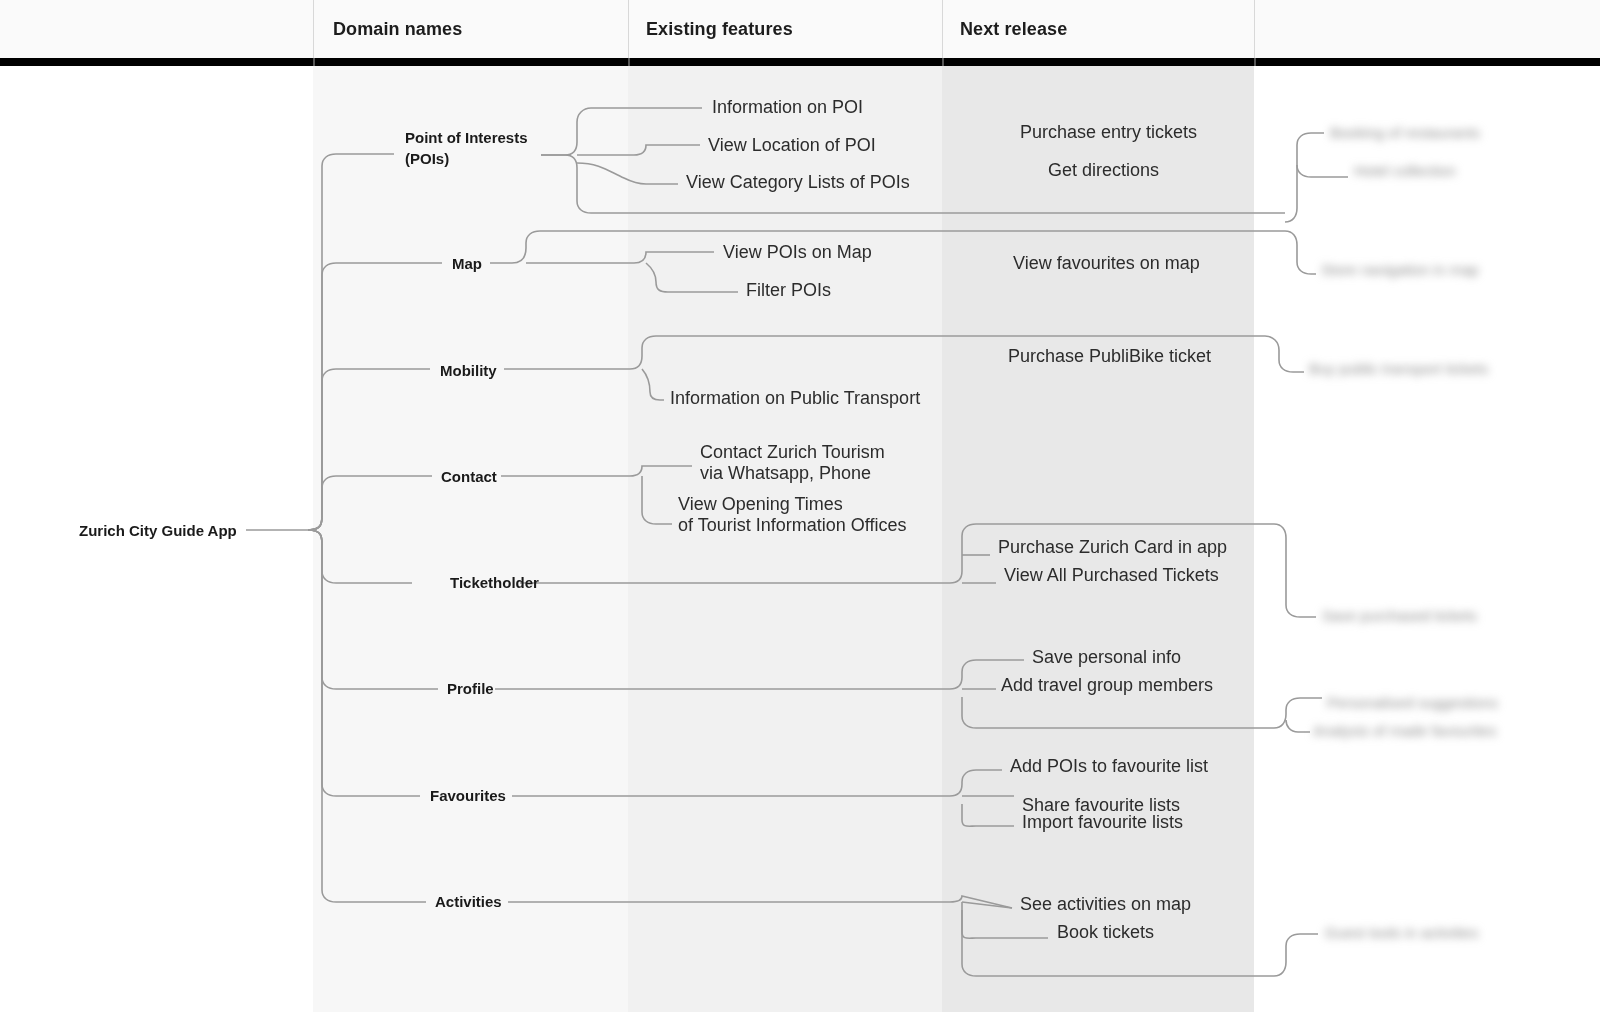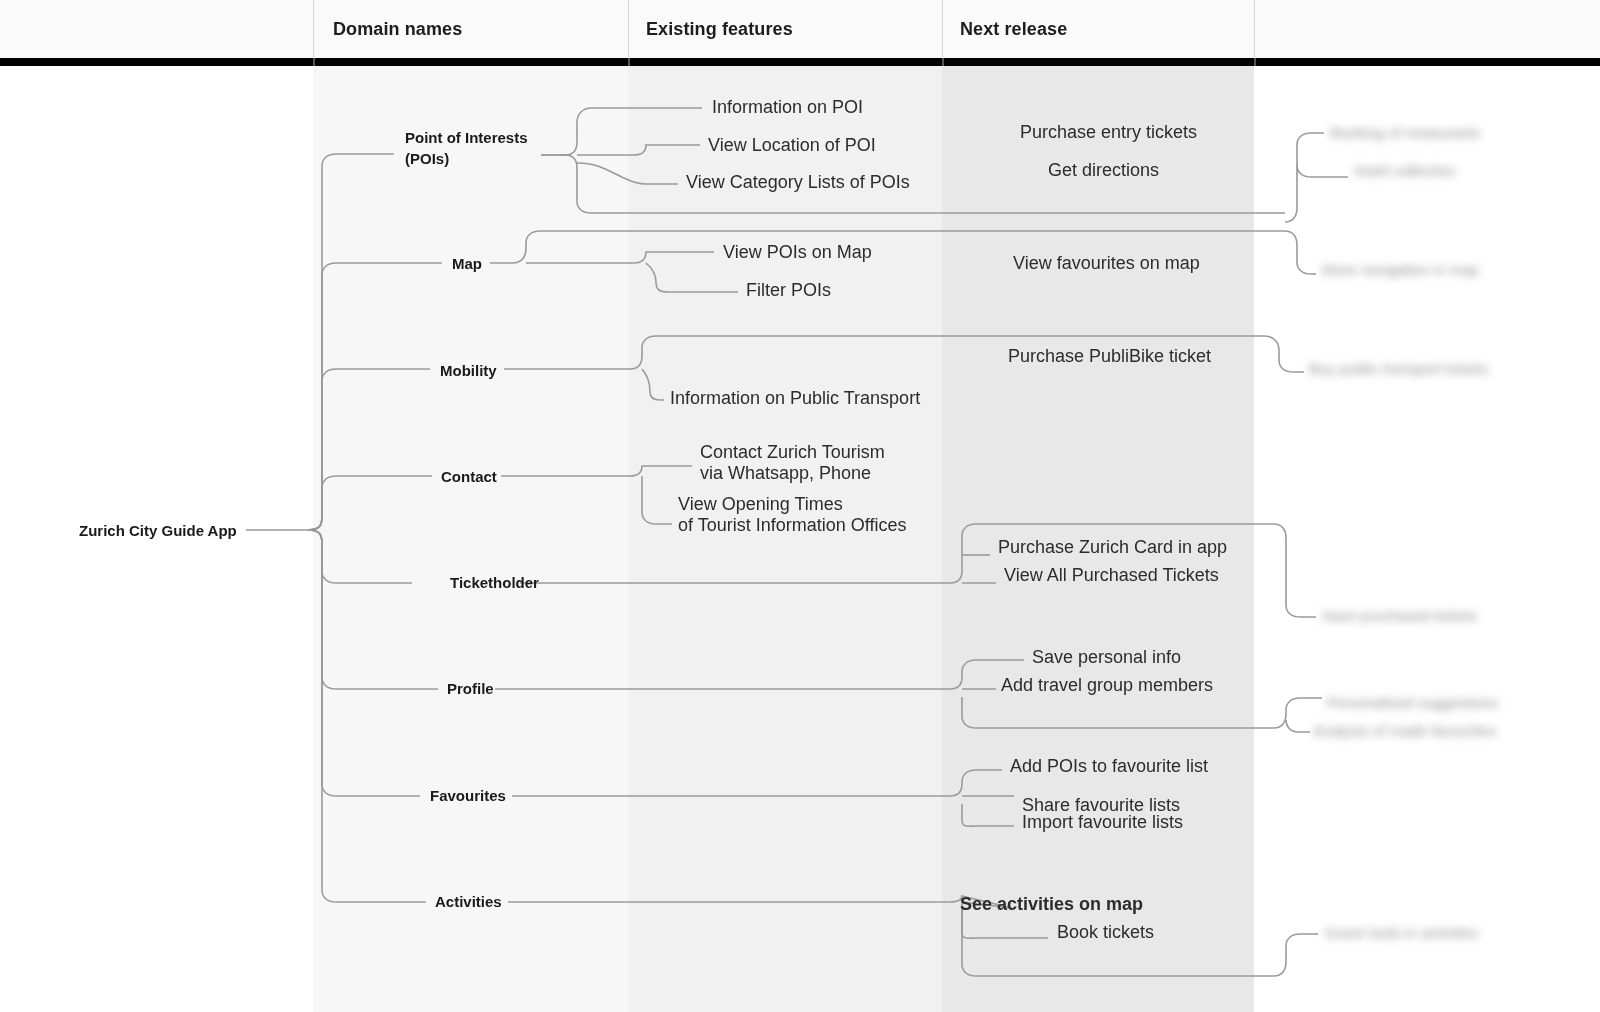--- a/index.html
+++ b/index.html
@@ -216,21 +216,21 @@
       <div class="node domain" style="left: 447px; top: 678px; width: 46px;">Profile</div>
       <div class="node leaf r" style="left: 1032px; top: 647px;">Save personal info</div>
       <div class="node leaf r" style="left: 1001px; top: 675px;">Add travel group members</div>
       <div class="node leaf blurred" style="left: 1327px; top: 692px;">Personalised suggestions</div>
       <div class="node leaf blurred" style="left: 1313px; top: 720px;">Analysis of made favourites</div>
       <div class="node domain" style="left: 430px; top: 785px; width: 80px;">Favourites</div>
       <div class="node leaf r" style="left: 1010px; top: 756px;">Add POIs to favourite list</div>
       <div class="node leaf r" style="left: 1022px; top: 784px; margin-top: 11px;">Share favourite lists</div>
       <div class="node leaf r" style="left: 1022px; top: 812px;">Import favourite lists</div>
       <div class="node domain" style="left: 435px; top: 891px; width: 70px;">Activities</div>
-      <div class="node leaf r" style="left: 960px; top: 894px; font-weight: bold;">See activities on map</div>
+      <div class="node leaf r" style="left: 1020px; top: 894px;">See activities on map</div>
       <div class="node leaf r" style="left: 1057px; top: 922px;">Book tickets</div>
       <div class="node leaf blurred" style="left: 1325px; top: 922px;">Guest tools in activities</div>
     </div>
 
 <div class="hdr-sep" style="left: 313px;"></div>
     <div id="" style="position: absolute; top: 58px; width: 2px; height: 8px; background: rgb(85, 85, 85); z-index: 8; left: 313px;"></div>
     <div class="hdr-sep" style="left: 628px;"></div>
     <div id="" style="position: absolute; top: 58px; width: 2px; height: 8px; background: rgb(85, 85, 85); z-index: 8; left: 628px;"></div>
     <div class="hdr-sep" style="left: 942px;"></div>
     <div id="" style="position: absolute; top: 58px; width: 2px; height: 8px; background: rgb(85, 85, 85); z-index: 8; left: 942px;"></div>

